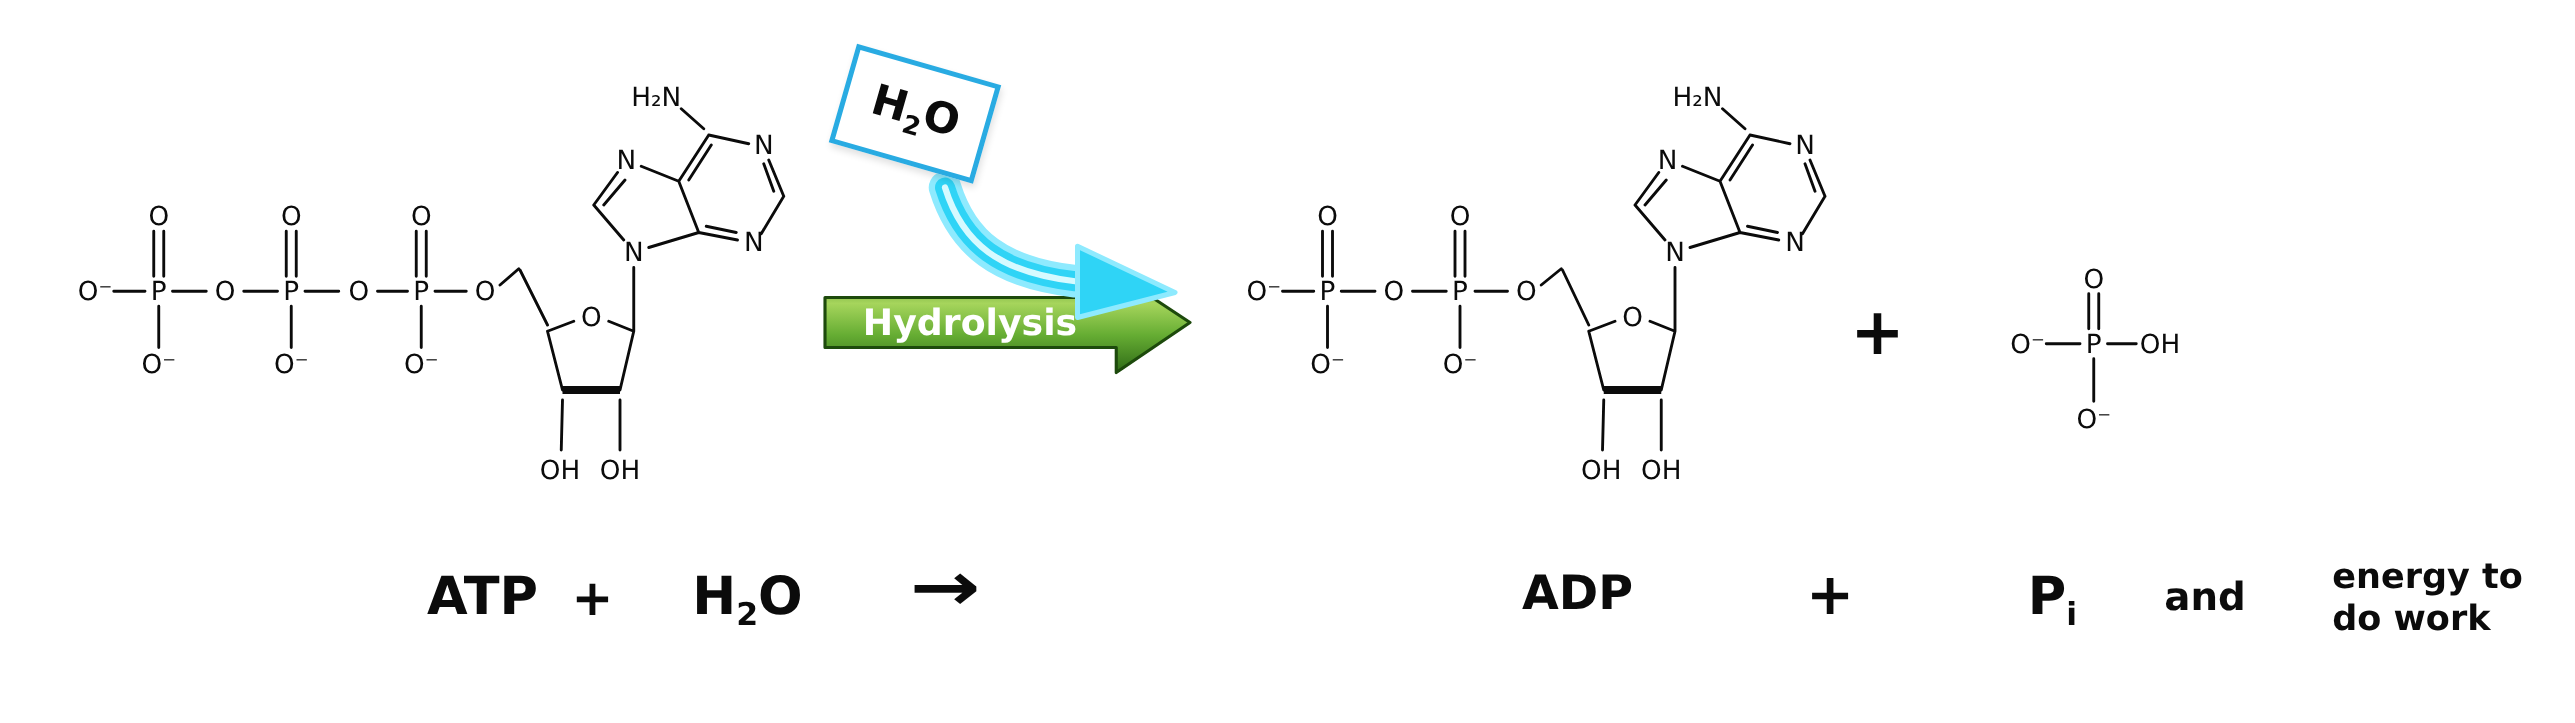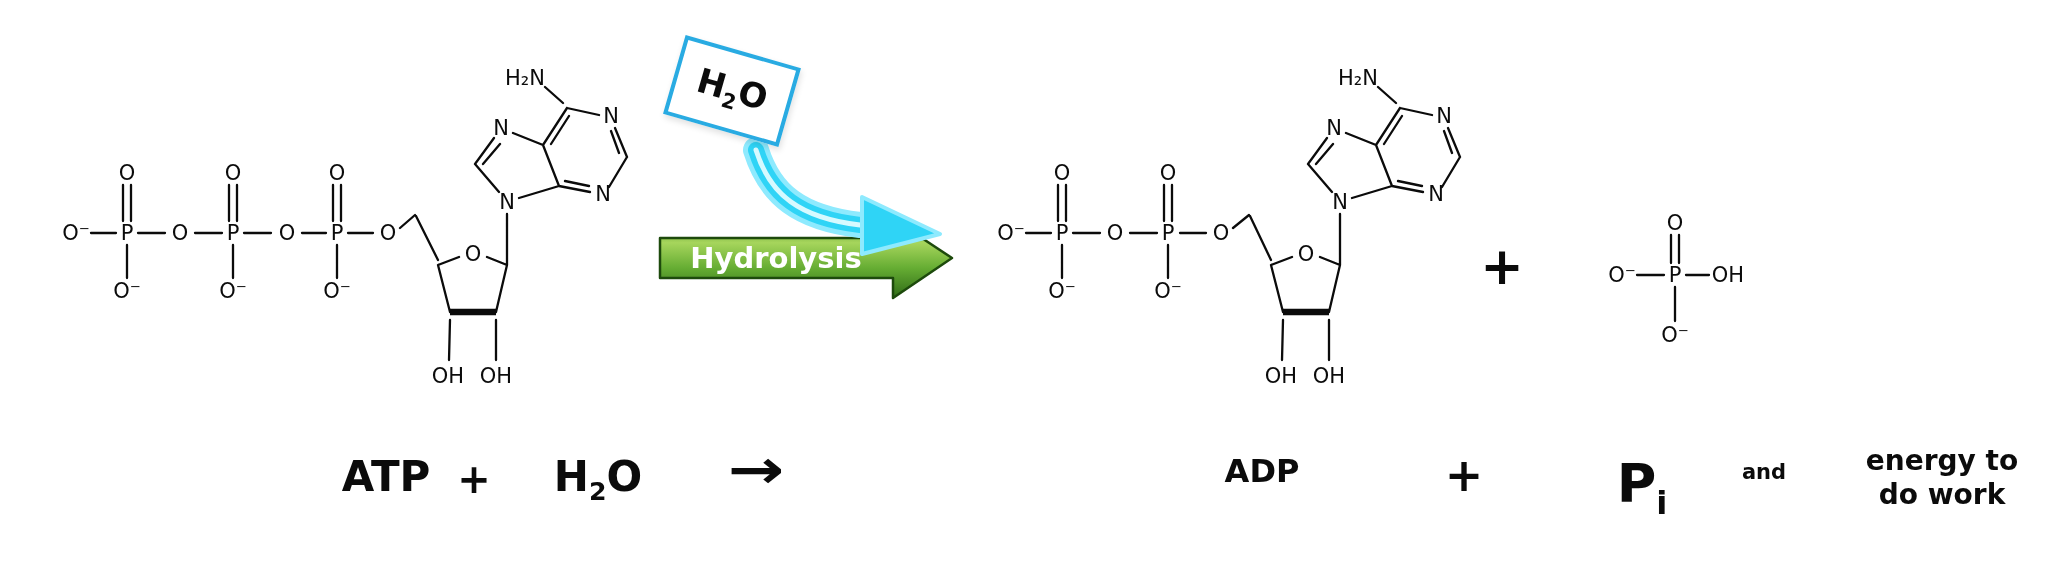--- a/index.html
+++ b/index.html
@@ -12,21 +12,21 @@
   .boldbond{stroke:#0b0b0b;stroke-width:6.5;stroke-linecap:butt;fill:none;}
   .water-box{position:absolute;left:672px;top:50px;width:112px;height:74px;
              border:4px solid #29abe2;background:#fff;transform:rotate(16deg);
              display:flex;align-items:center;justify-content:center;
              font-size:34px;font-weight:bold;box-shadow:2px 3px 6px rgba(0,0,0,.12);}
   .hydro-label{font-size:29px;font-weight:bold;fill:#ffffff;text-anchor:middle;dominant-baseline:central;}
   .eq{position:absolute;transform:translateX(-50%);font-weight:bold;color:#0b0b0b;white-space:nowrap;}
   .eq sub, .water-box sub{font-size:60%;font-weight:bold;}
   .plus-products{position:absolute;left:1502px;top:236px;transform:translateX(-50%);
                  font-size:52px;font-weight:bold;}
-  .energy{line-height:1.2;text-align:center;}
+  .energy{line-height:1.2;}
 </style>
 </head>
 <body>
 
 <div class="canvas">
 
   <svg class="mol" style="left:0;top:0" width="2060" height="578" viewBox="0 0 2060 578">
     <defs>
       <linearGradient id="greenGrad" x1="0" y1="0" x2="0" y2="1">
         <stop offset="0%" stop-color="#4d8c27"></stop>
@@ -152,20 +152,20 @@
     <span><span>H</span><sub>2</sub><span>O</span></span>
   </div>
 
   <span class="plus-products">+</span>
 
   <div>
     <span class="eq" style="left:386px;top:452px;font-size:42px">ATP</span>
     <span class="eq" style="left:474px;top:456px;font-size:40px">+</span>
     <span class="eq" style="left:598px;top:452px;font-size:42px"><span>H</span><sub>2</sub><span>O</span></span>
     <span class="eq" style="left:756px;top:438px;font-size:54px;transform:translateX(-50%) scaleX(1.25)">→</span>
-    <span class="eq" style="left:1262px;top:452px;font-size:32px">ADP</span>
+    <span class="eq" style="left:1262px;top:452px;font-size:38px">ADP</span>
     <span class="eq" style="left:1464px;top:448px;font-size:46px">+</span>
-    <span class="eq" style="left:1642px;top:452px;font-size:54px"><span>P</span><sub>i</sub></span>
-    <span class="eq" style="left:1764px;top:460px;font-size:21px">and</span>
+    <span class="eq" style="left:1642px;top:452px;font-size:42px"><span>P</span><sub>i</sub></span>
+    <span class="eq" style="left:1764px;top:460px;font-size:31px">and</span>
     <span class="eq energy" style="left:1942px;top:444px;font-size:28px"><span>energy to</span><br><span>do work</span></span>
   </div>
 
 </div>
 
 </body></html>

